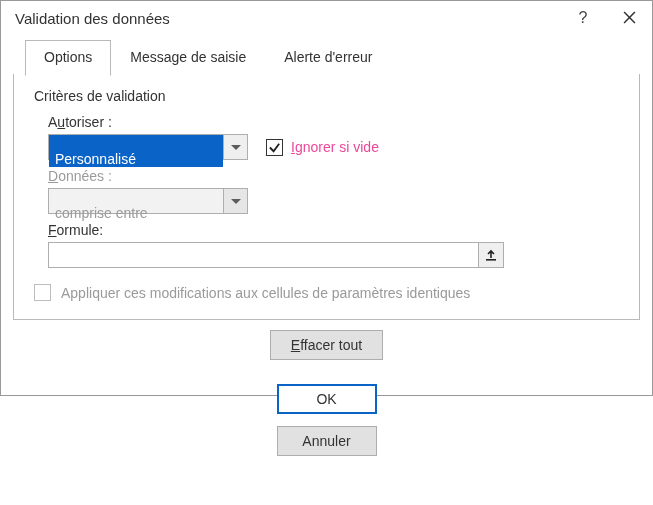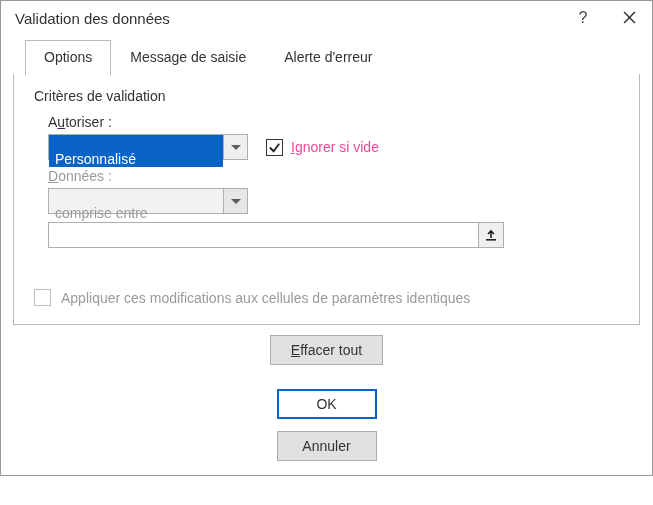--- a/index.html
+++ b/index.html
@@ -1,17 +1,17 @@
 <!DOCTYPE html>
 <html><head>
 <meta charset="utf-8">
 <style>
 * { box-sizing: border-box; font-family: "Segoe UI", Tahoma, sans-serif; }
 body { margin: 0; background: #fff; width: 653px; height: 505px; overflow: hidden; }
-.window { width: 653px; height: 476px; border: 1px solid #999; background: #fff; display: flex; flex-direction: column; }
+.window { width: 653px; height: 396px; border: 1px solid #999; background: #fff; display: flex; flex-direction: column; }
 .titlebar { display: flex; align-items: center; padding: 8px 0 8px 14px; font-size: 15px; color: #333; }
 .titlebar .title { flex: 1; }
 .titlebar .help { width: 46px; text-align: center; font-size: 16px; color: #444; cursor: default; }
 .titlebar .close { width: 46px; text-align: center; }
 .titlebar .close svg { display: inline-block; }
 .tabs { display: flex; align-items: flex-end; padding: 0 24px; margin-top: 4px; }
 .tab { padding: 8px 18px 10px; font-size: 14px; color: #333; border: 1px solid transparent; cursor: default; position: relative; top: 1px; }
 .tab.active { border: 1px solid #b9b9b9; border-bottom: 1px solid #fff; background: #fff; }
 .panel { flex: 1; padding: 14px 20px 10px; border: 1px solid #b9b9b9; border-top: none; margin: -1px 12px 0; display: flex; flex-direction: column; }
 .section-title { font-size: 14px; color: #333; margin-bottom: 10px; }
@@ -96,20 +96,23 @@
       </div>
       <div class="combo disabled">
         <div class="value">comprise entre</div>
         <div class="arrow">
             <span class="chevdown"></span>
           </div>
       </div>
     </div>
 
     <div class="field-group">
+      <div class="field-label">
+        <span></span><span class="underline">F</span><span>ormule:</span>
+      </div>
       <div class="textinput-row">
         <div class="textinput"></div>
         <div class="refbtn">
           <svg width="14" height="14" viewBox="0 0 14 14">
               <path d="M7 10 L7 3 M4 6 L7 3 L10 6" stroke="#222" stroke-width="1.6" fill="none"></path>
               <rect x="2" y="11" width="10" height="1.6" fill="#222"></rect>
             </svg>
         </div>
       </div>
     </div>

